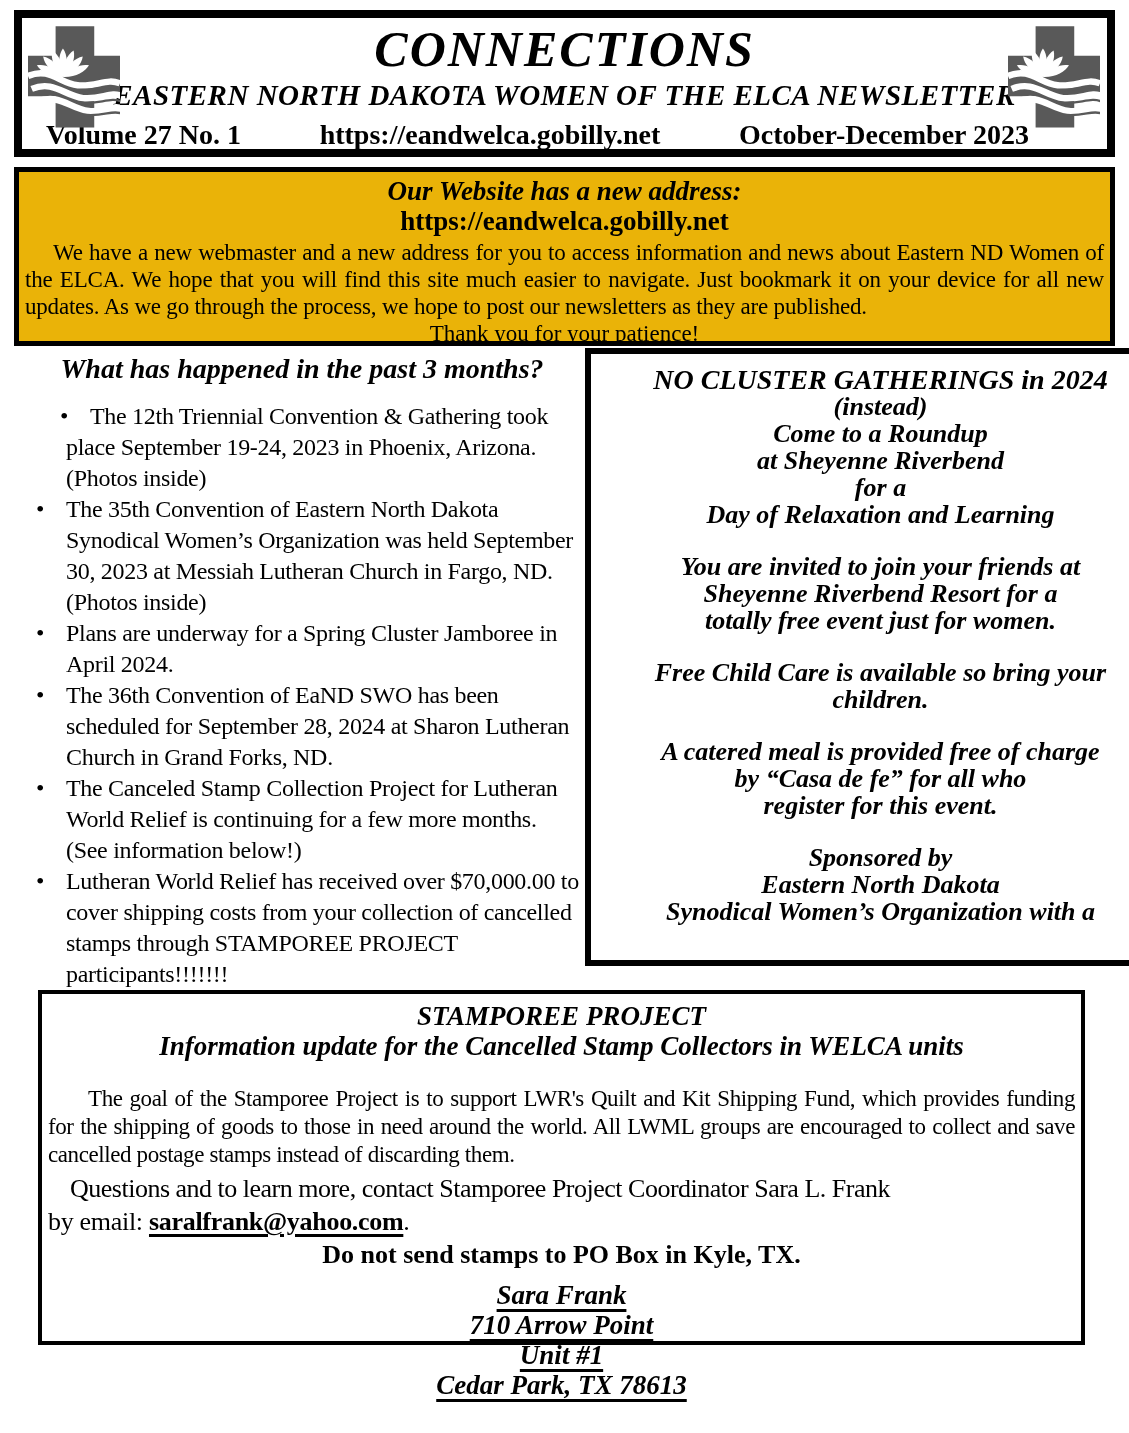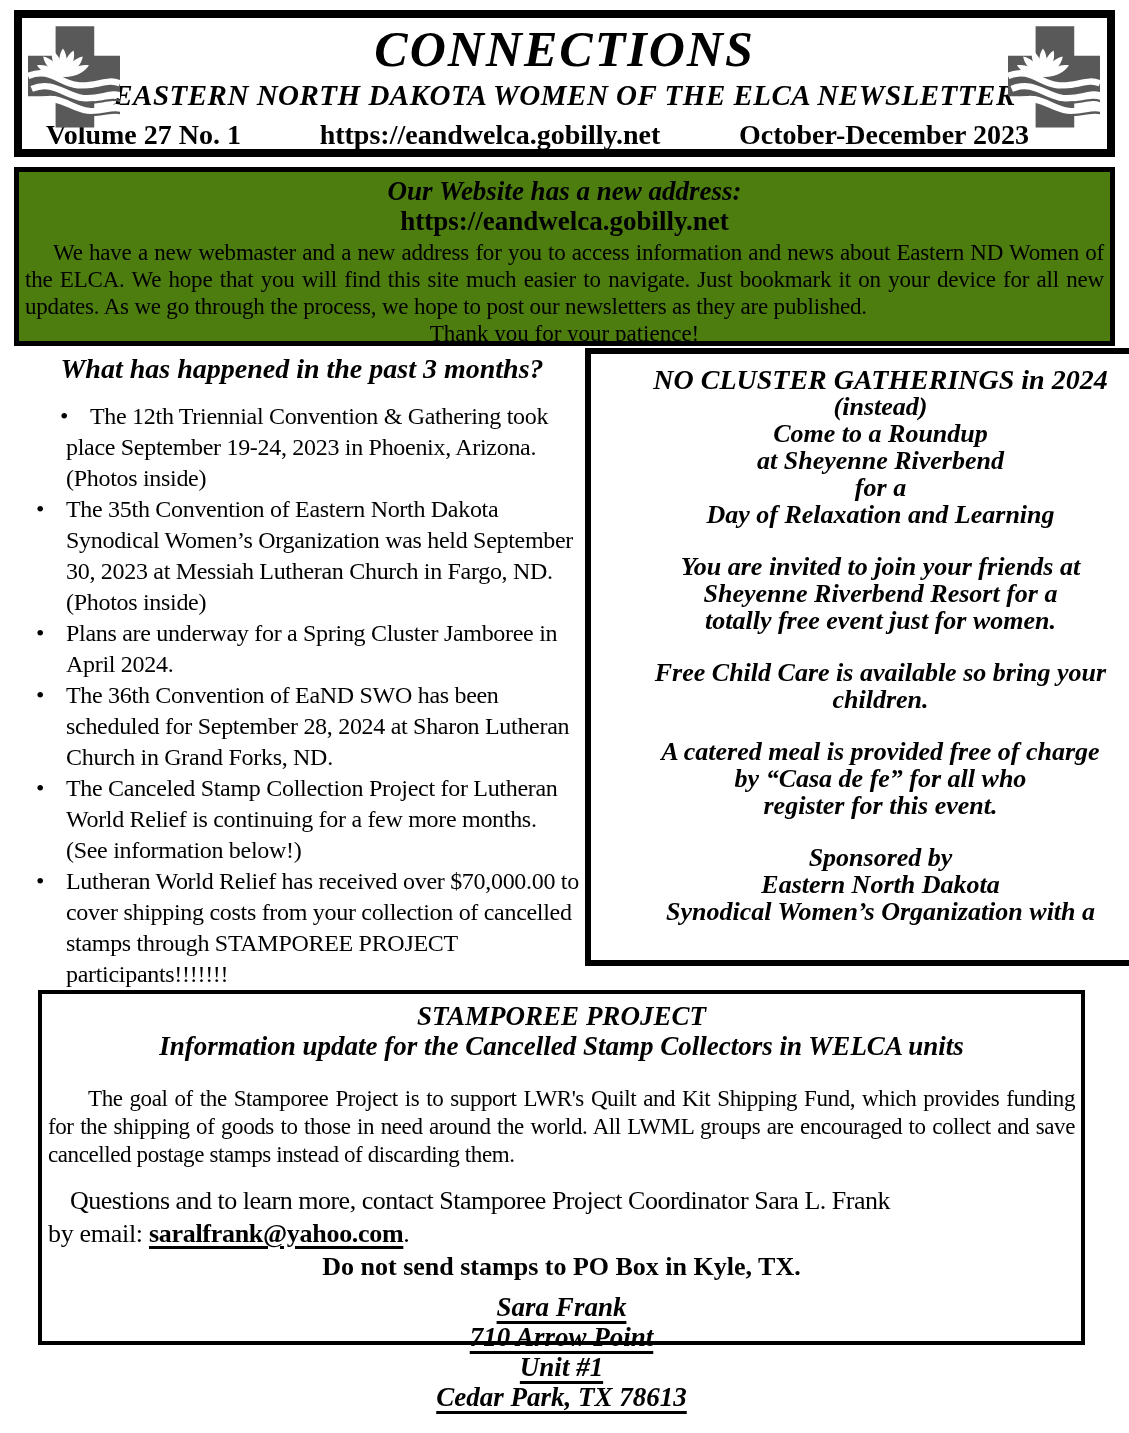--- a/index.html
+++ b/index.html
@@ -28,21 +28,21 @@
   }
   .volume-row {
     display:flex; justify-content:space-between; align-items:baseline;
     margin-top:8px; padding:0 78px 0 24px;
     font-size:28px; font-weight:bold; 
   }
 
   
   .website-box {
     position:absolute; left:14px; top:167px; width:1101px; height:179px;
-    border:5px solid #000; background:#4d7c0f; padding:4px 6px 0;
+    border:5px solid #000; background:#eab308; padding:4px 6px 0;
   }
   .wb-title { text-align:center; font-size:27px; font-weight:bold; font-style:italic; line-height:30px; }
   .wb-url   { text-align:center; font-size:27px; font-weight:bold; line-height:30px; }
   .wb-body  {
     font-size:23px; line-height:27px; letter-spacing:-0.2px;
     text-align:justify; text-indent:28px; margin-top:3px;
   }
   .wb-thanks { text-align:center; font-size:23px; line-height:28px; }
 
   
@@ -75,21 +75,21 @@
     position:absolute; left:38px; top:990px; width:1047px; height:355px;
     border:4px solid #000; background:#fff; padding:7px 6px 8px;
   }
   .st-title    { text-align:center; font-size:27px; font-weight:bold; font-style:italic; line-height:30px; }
   .st-subtitle { text-align:center; font-size:27px; font-weight:bold; font-style:italic; line-height:30px; }
   .st-body {
     font-size:23px; line-height:28px; letter-spacing:-0.4px;
     text-align:justify; text-indent:40px; margin-top:24px;
   }
   .st-questions {
-    font-size:26px; line-height:33px; letter-spacing:-0.5px; text-indent:22px; margin-top:15px;
+    font-size:26px; line-height:33px; letter-spacing:-0.5px; text-indent:22px; margin-top:3px;
   }
   .st-email-line { font-size:26px; line-height:34px; letter-spacing:-0.3px; }
   .st-email-link {
     font-weight:bold; color:#000;
     text-decoration:underline; text-decoration-thickness:3px; text-underline-offset:4px;
   }
   .st-warning { text-align:center; font-size:26px; font-weight:bold; line-height:32px; }
   .new-address { text-align:center; margin-top:9px; font-weight:bold; font-style:italic; font-size:27px; }
   .na-line {
     line-height:30px; display:block;

